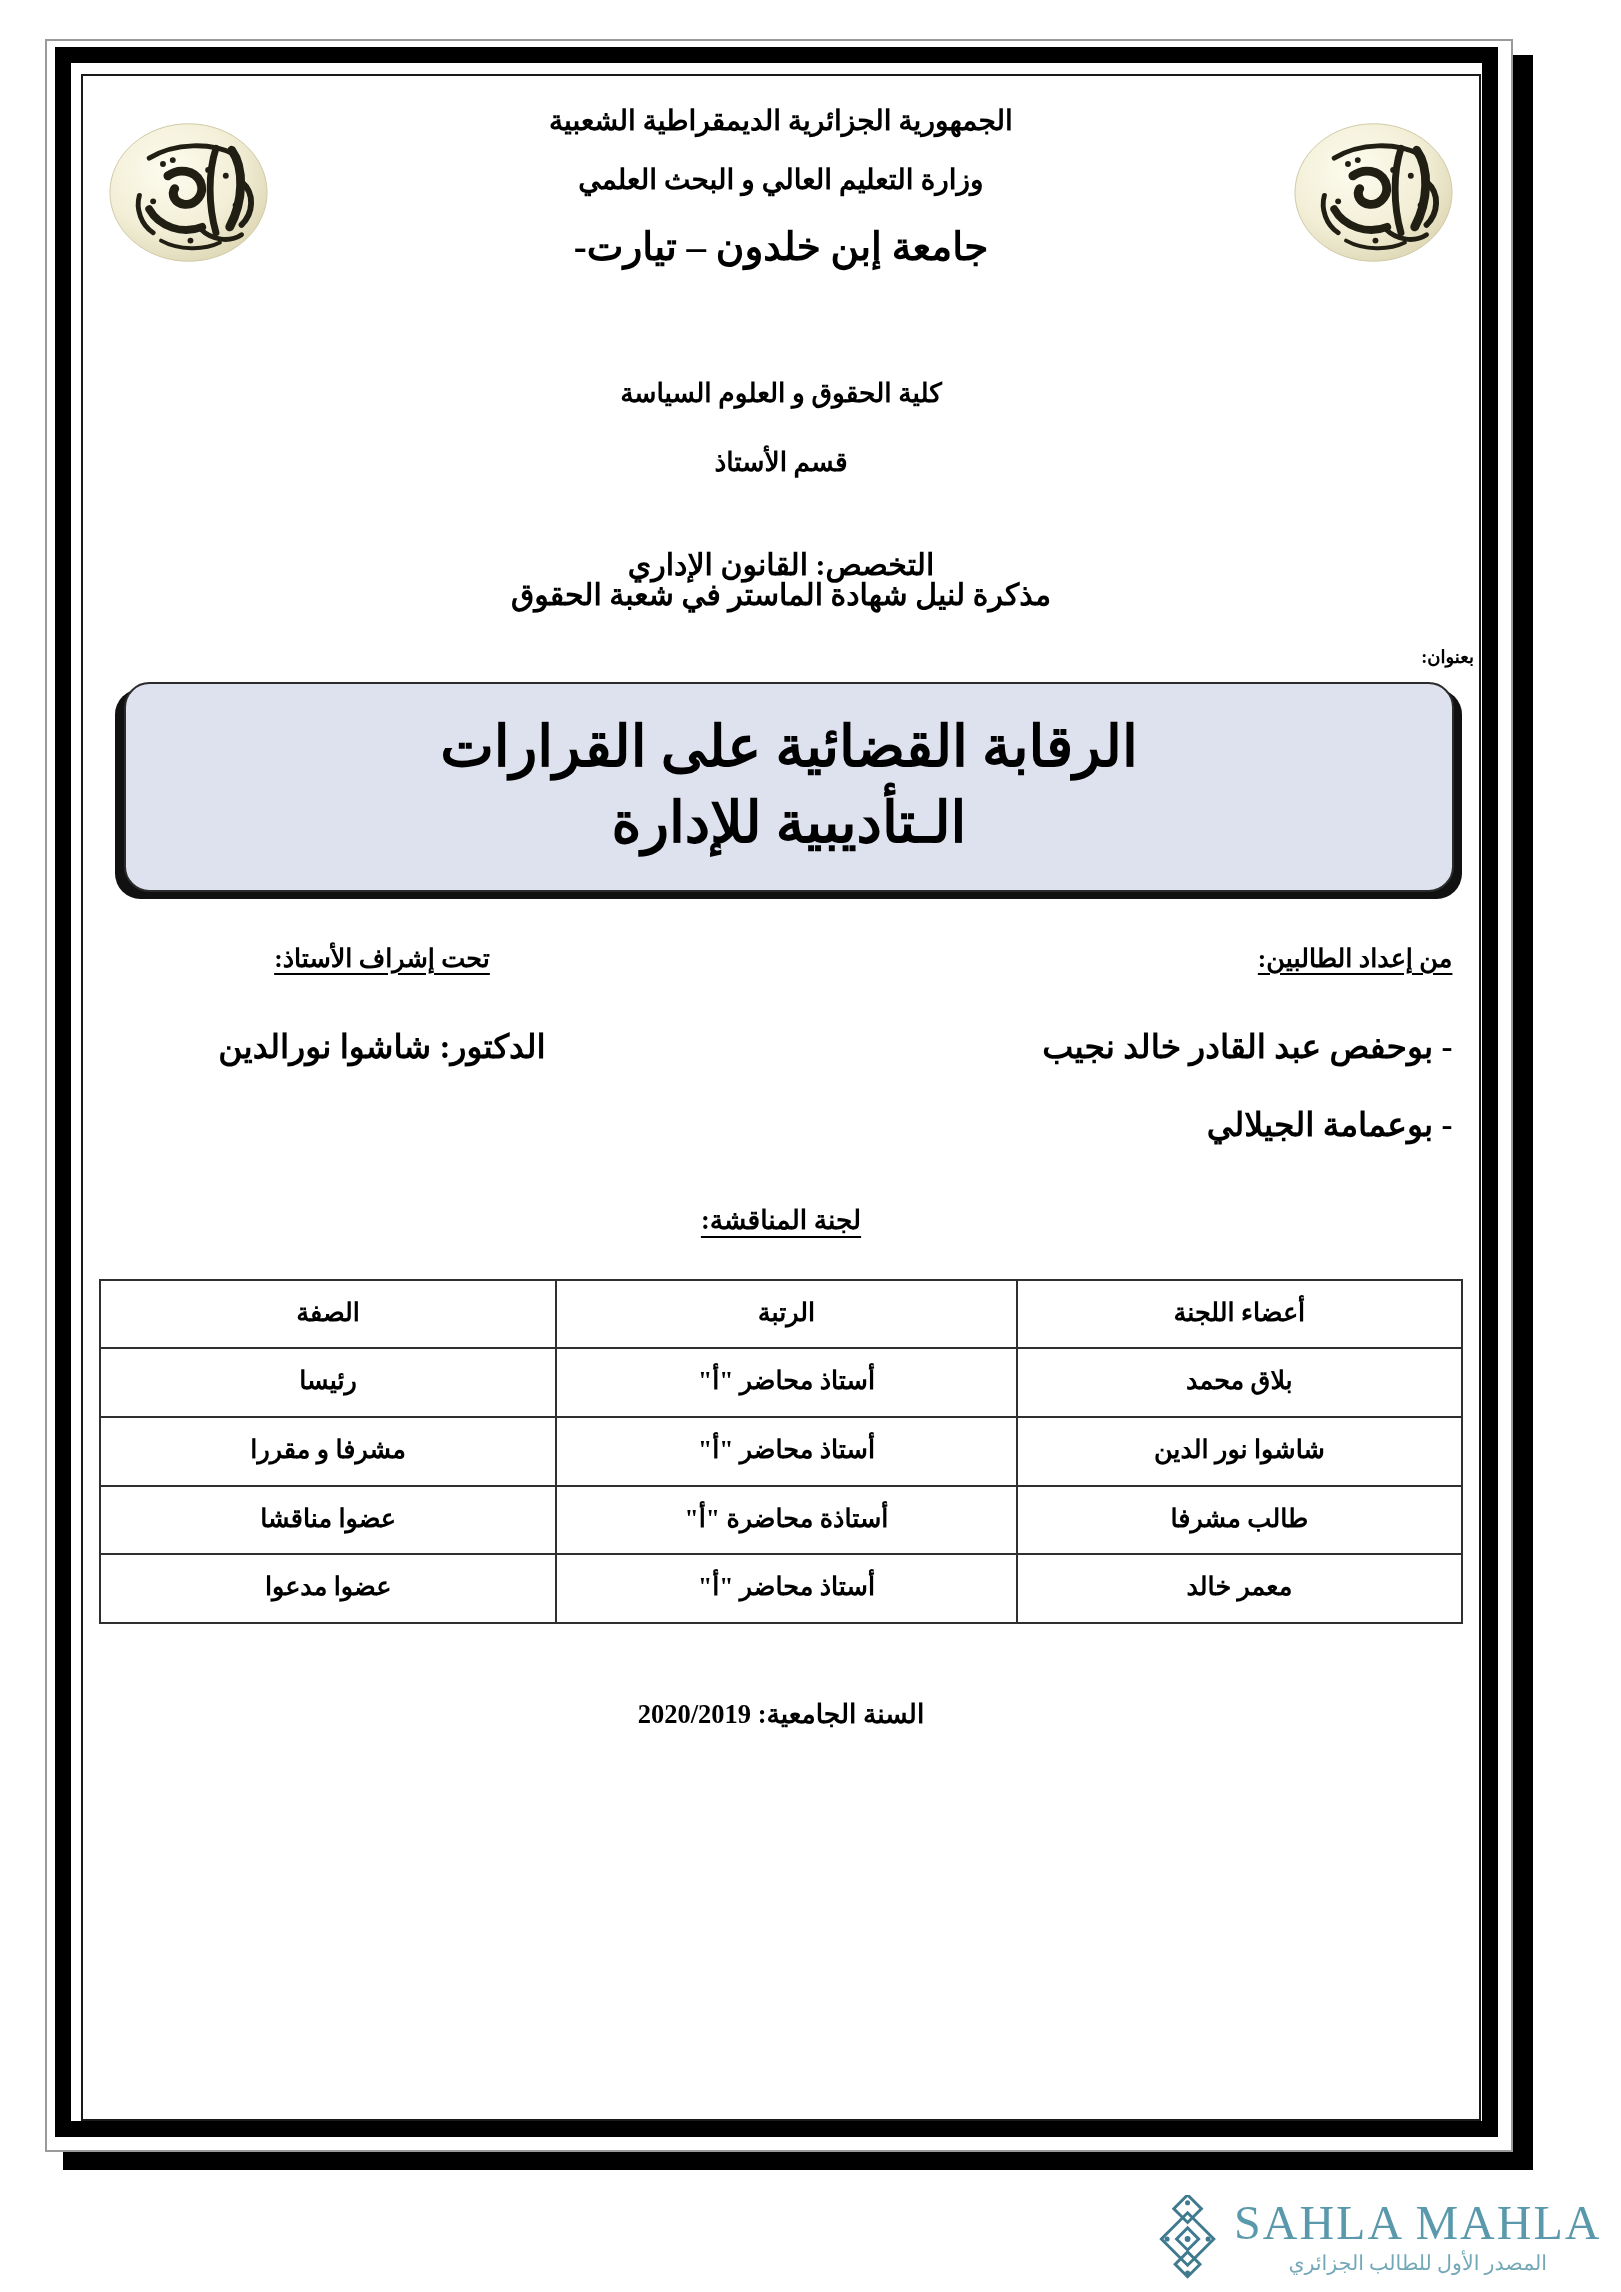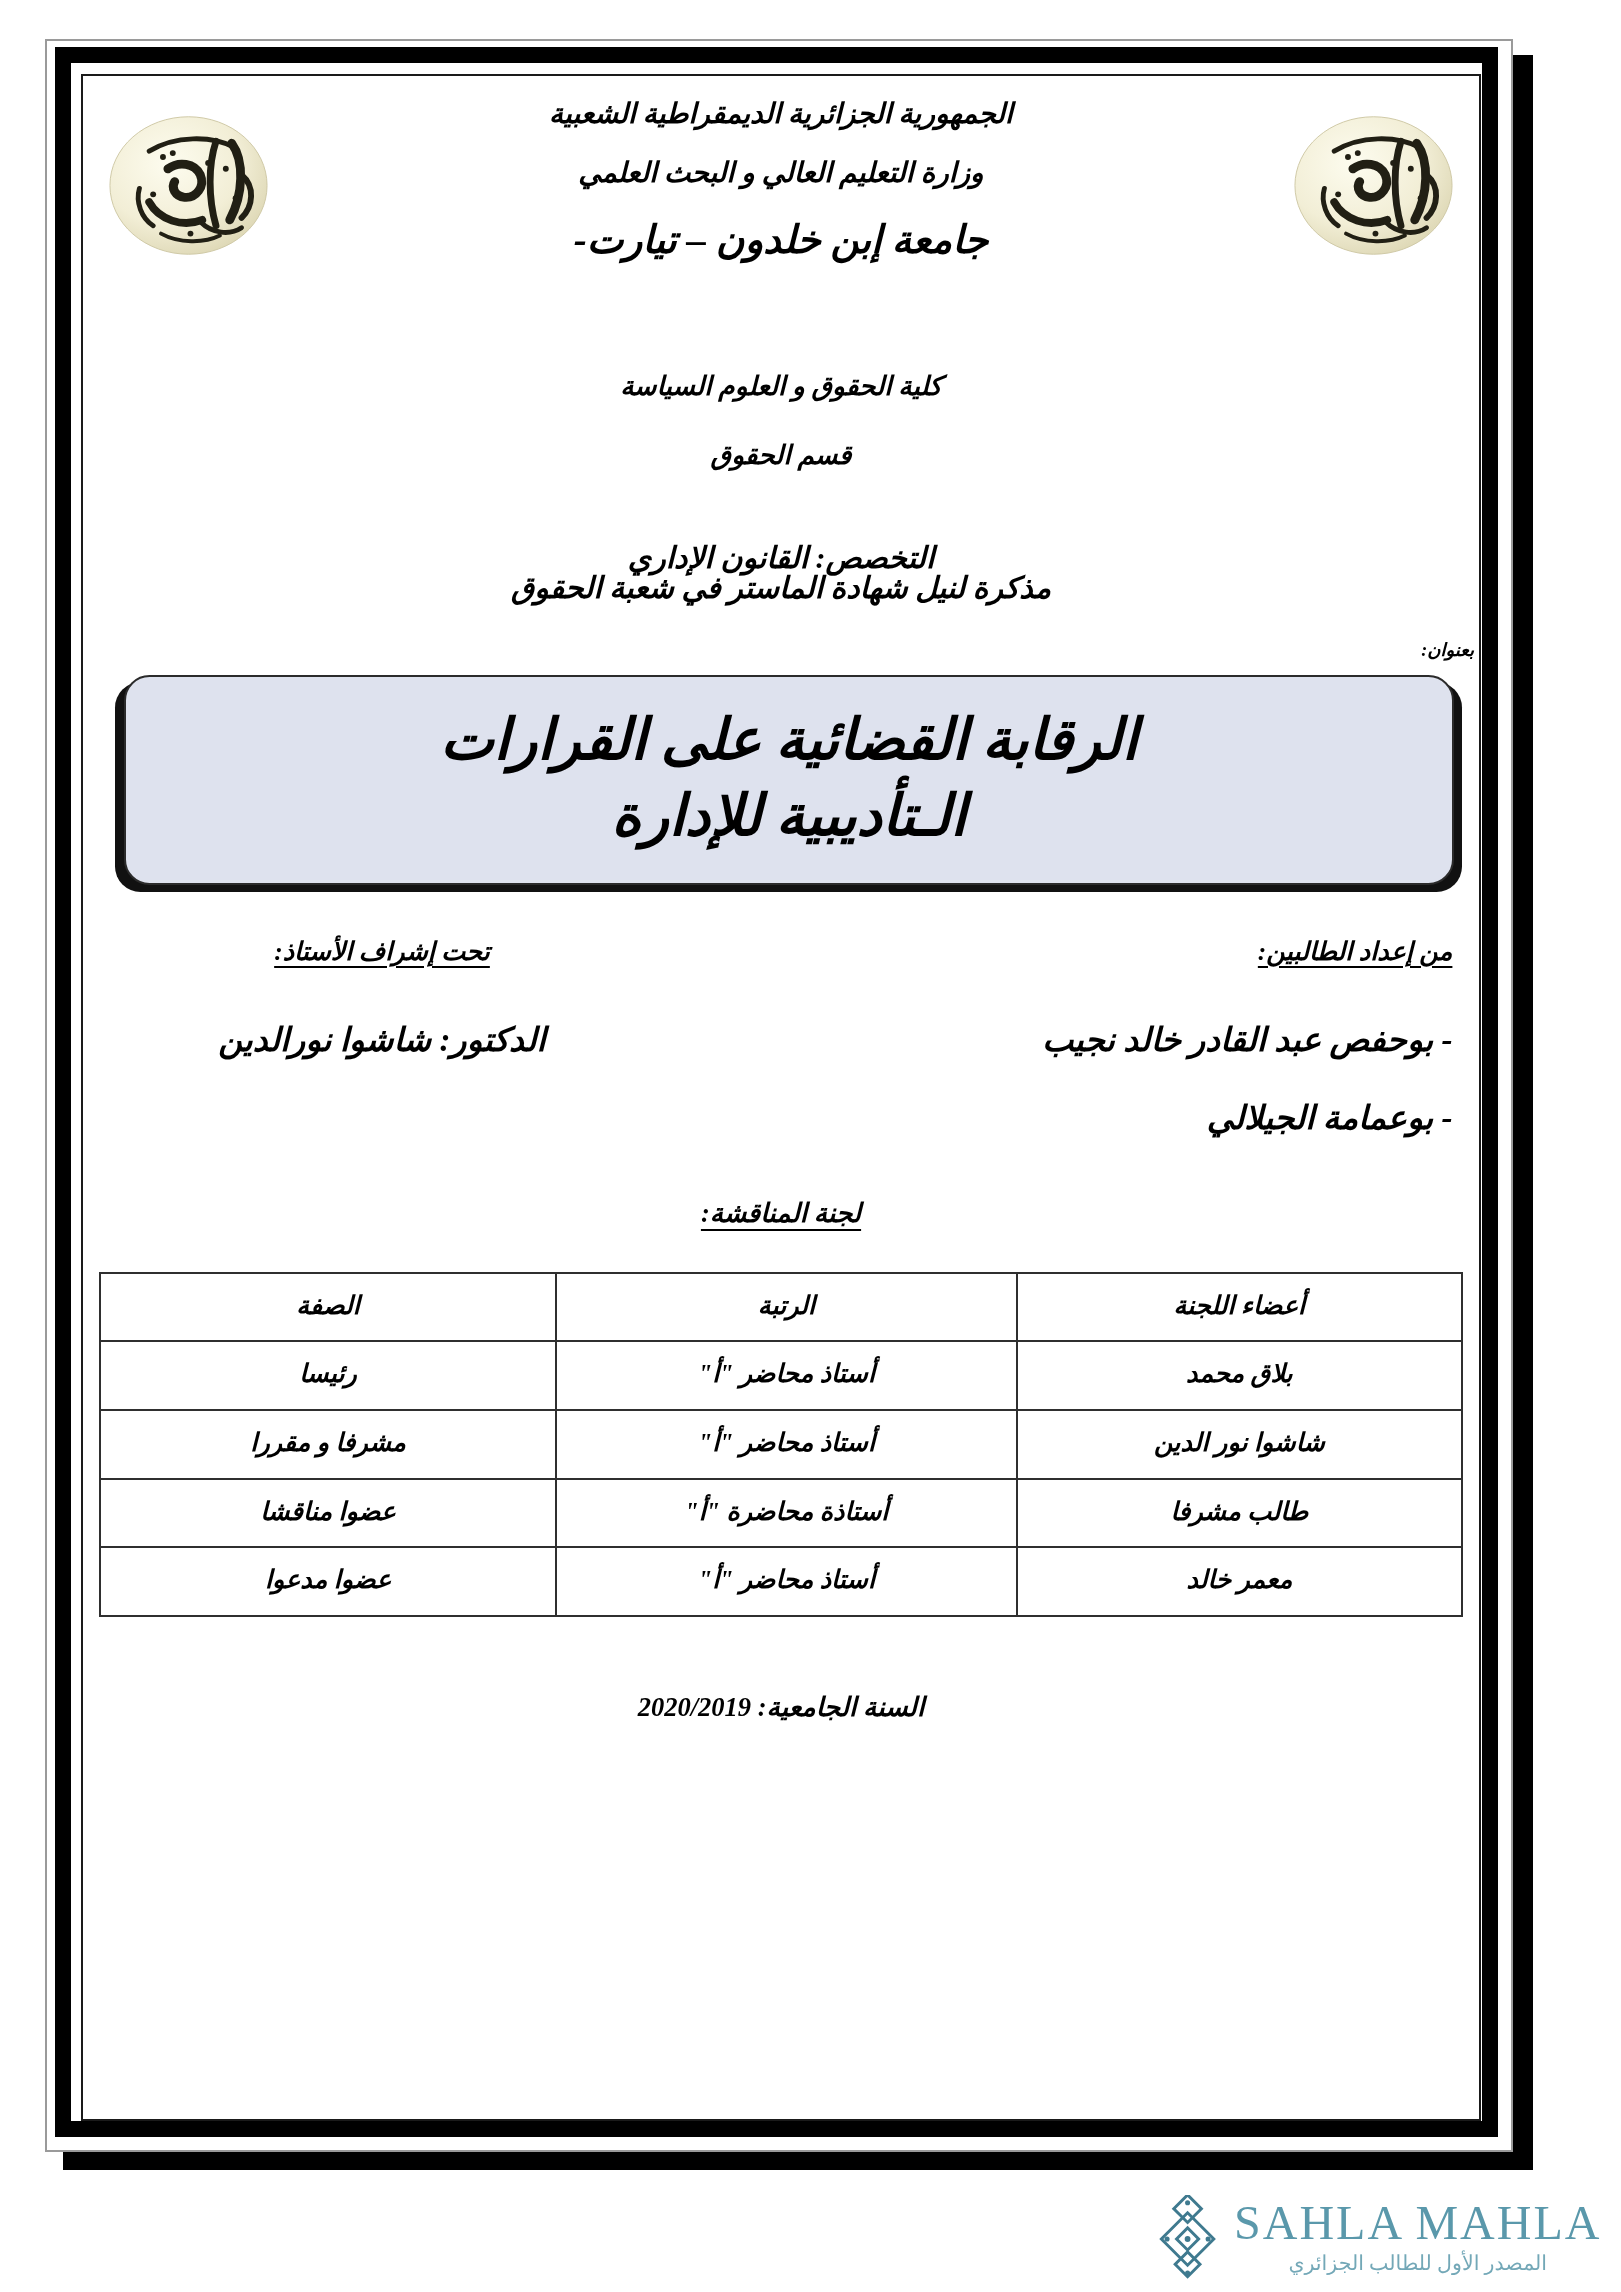--- a/index.html
+++ b/index.html
@@ -47,25 +47,24 @@
     left: 81px; top: 74px;
     width: 1400px; height: 2047px;
     border: 2px solid #1a1a1a;
     background: #ffffff;
     z-index: 4;
     box-sizing: border-box;
   }
 
   .page {
     position: absolute;
-    left: 88px; top: 73px;
+    left: 88px; top: 80px;
     width: 1386px; height: 2033px;
     z-index: 10;
     background: transparent;
-    font-style: italic;
   }
 
   
   .header {
     position: relative;
     height: 294px;
   }
   .logo {
     position: absolute;
     top: 31px;
@@ -334,21 +333,21 @@
     </div>
 
     <div class="header-text">
       <div class="univ-line">الجمهورية الجزائرية الديمقراطية الشعبية</div>
       <div class="univ-line l2">وزارة التعليم العالي و البحث العلمي</div>
       <div class="univ-big">جامعة إبن خلدون – تيارت-</div>
     </div>
   </div>
 
   <div class="sub-line faculty">كلية الحقوق و العلوم السياسة</div>
-  <div class="sub-line dept">قسم الحقوق</div>
+  <div class="sub-line dept">قسم الأستاذ</div>
 
   <div class="degree-block">
     <div class="degree-line spec">التخصص: القانون الإداري</div>
     <div class="degree-line">مذكرة لنيل شهادة الماستر في شعبة الحقوق</div>
   </div>
 
   <div class="bi-unwan">بعنوان:</div>
 
   <div class="title-wrap">
     <div class="title-box-shadow"></div>

